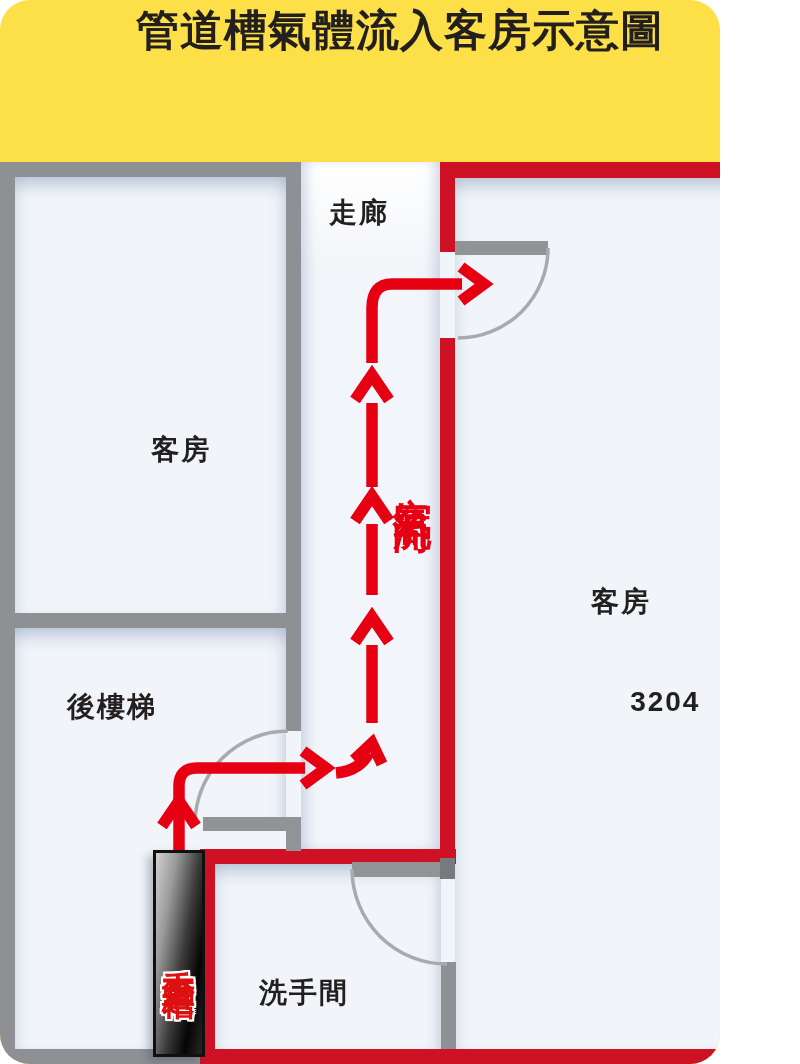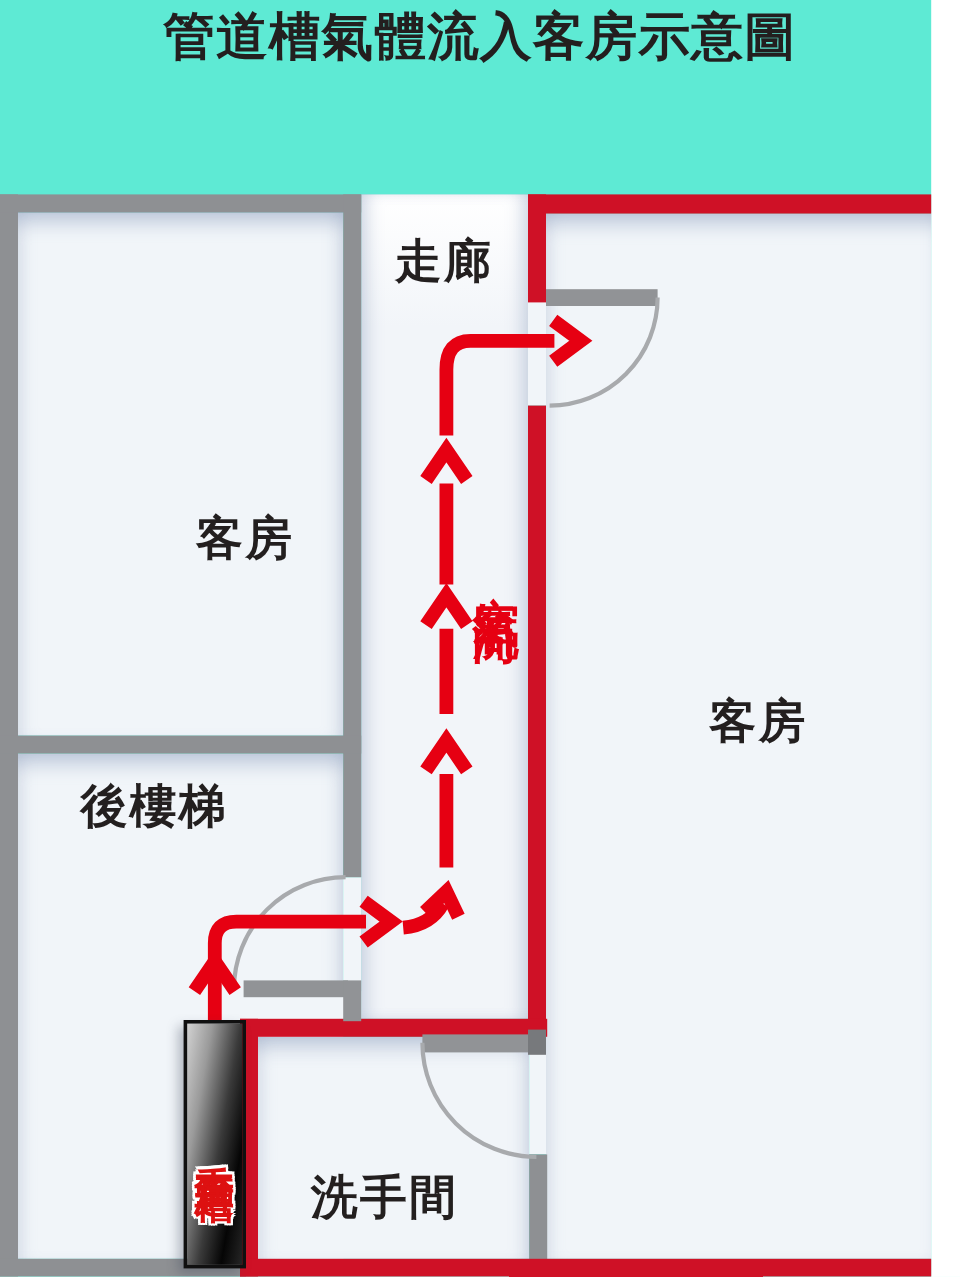--- a/index.html
+++ b/index.html
@@ -1,19 +1,20 @@
 <!DOCTYPE html>
 <html><head>
 <meta charset="utf-8">
 <style>
   html,body{margin:0;padding:0;background:#ffffff;}
   #stage{
-    position:relative;width:776px;height:1064px;overflow:hidden;
-    background:#5eead4;
+    position:relative;width:720px;height:1064px;overflow:hidden;
+    background:#fde047;
     font-family:"Liberation Sans","DejaVu Sans",sans-serif;
+    border-radius:30px;
   }
   
   .room{
     position:absolute;background:#f1f5f9;
     box-shadow:inset 0 16px 16px -8px rgba(125,145,180,.45),
                inset -12px 0 14px -9px rgba(125,145,180,.30),
                inset 12px 0 14px -9px rgba(125,145,180,.18);
   }
   .room-plain{position:absolute;background:#f1f5f9;}
   #corridor{
@@ -44,21 +45,21 @@
     text-shadow:-2px 0 0 #fff,2px 0 0 #fff,0 -2px 0 #fff,0 2px 0 #fff,
                 -2px -2px 0 #fff,2px 2px 0 #fff,-2px 2px 0 #fff,2px -2px 0 #fff;
   }
   #airflow-label{
     position:absolute;left:393px;top:466px;
     font-size:39px;letter-spacing:6px;color:#e60012;
   }
   
   .lbl{
     position:absolute;color:#231f1f;font-weight:900;
-    font-size:39px;line-height:1.2;letter-spacing:2px;white-space:pre;
+    font-size:28px;line-height:1.2;letter-spacing:2px;white-space:pre;
   }
   #title{
     position:absolute;left:0;top:2px;width:800px;text-align:center;
     color:#231f1f;font-weight:900;font-size:43px;letter-spacing:1px;
   }
   #lbl-other{left:112px;top:332px;line-height:47px;}
   #lbl-3204{left:591px;top:577px;line-height:50px;}
   svg{position:absolute;left:0;top:0;pointer-events:none;}
 </style>
 </head>
@@ -124,18 +125,18 @@
   </svg>
 
   <div id="duct-box">
     <div id="duct-label" class="vtext">垂直管道槽</div>
   </div>
 
   <div class="lbl" style="left:329px;top:196px;">走廊</div>
   <div class="lbl" id="lbl-other"><br>
     <span>客房</span></div>
   <div class="lbl" id="lbl-3204"><span>客房</span><br>
-    </div>
-  <div class="lbl" style="left:67px;top:650px;">後樓梯</div>
+    <span>3204</span></div>
+  <div class="lbl" style="left:67px;top:690px;">後樓梯</div>
   <div class="lbl" style="left:259px;top:976px;font-family:Liberation Serif, serif;">洗手間</div>
   <div id="airflow-label" class="vtext">空氣流向</div>
 
 </div>
 
 </body></html>

